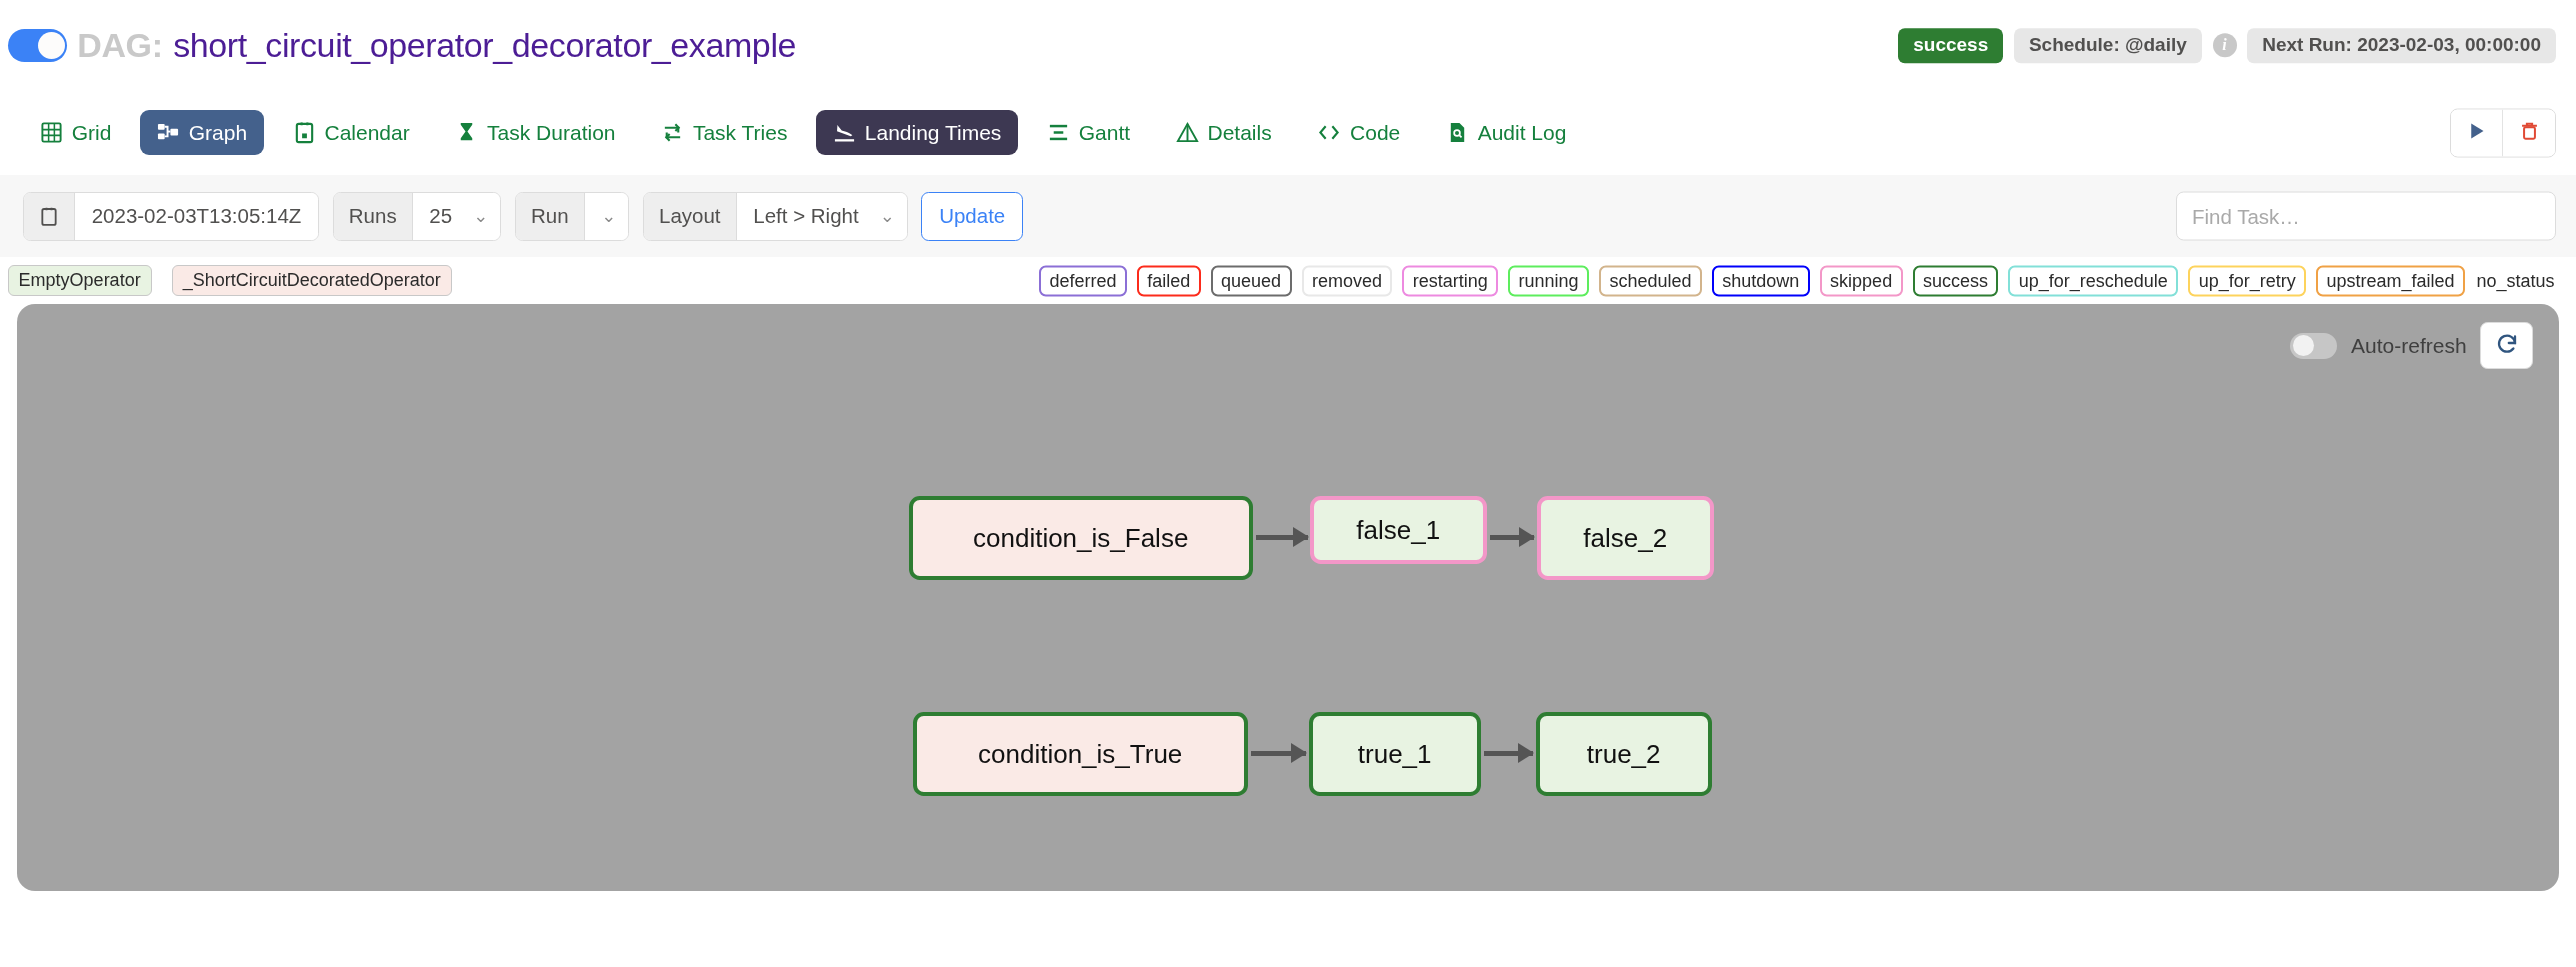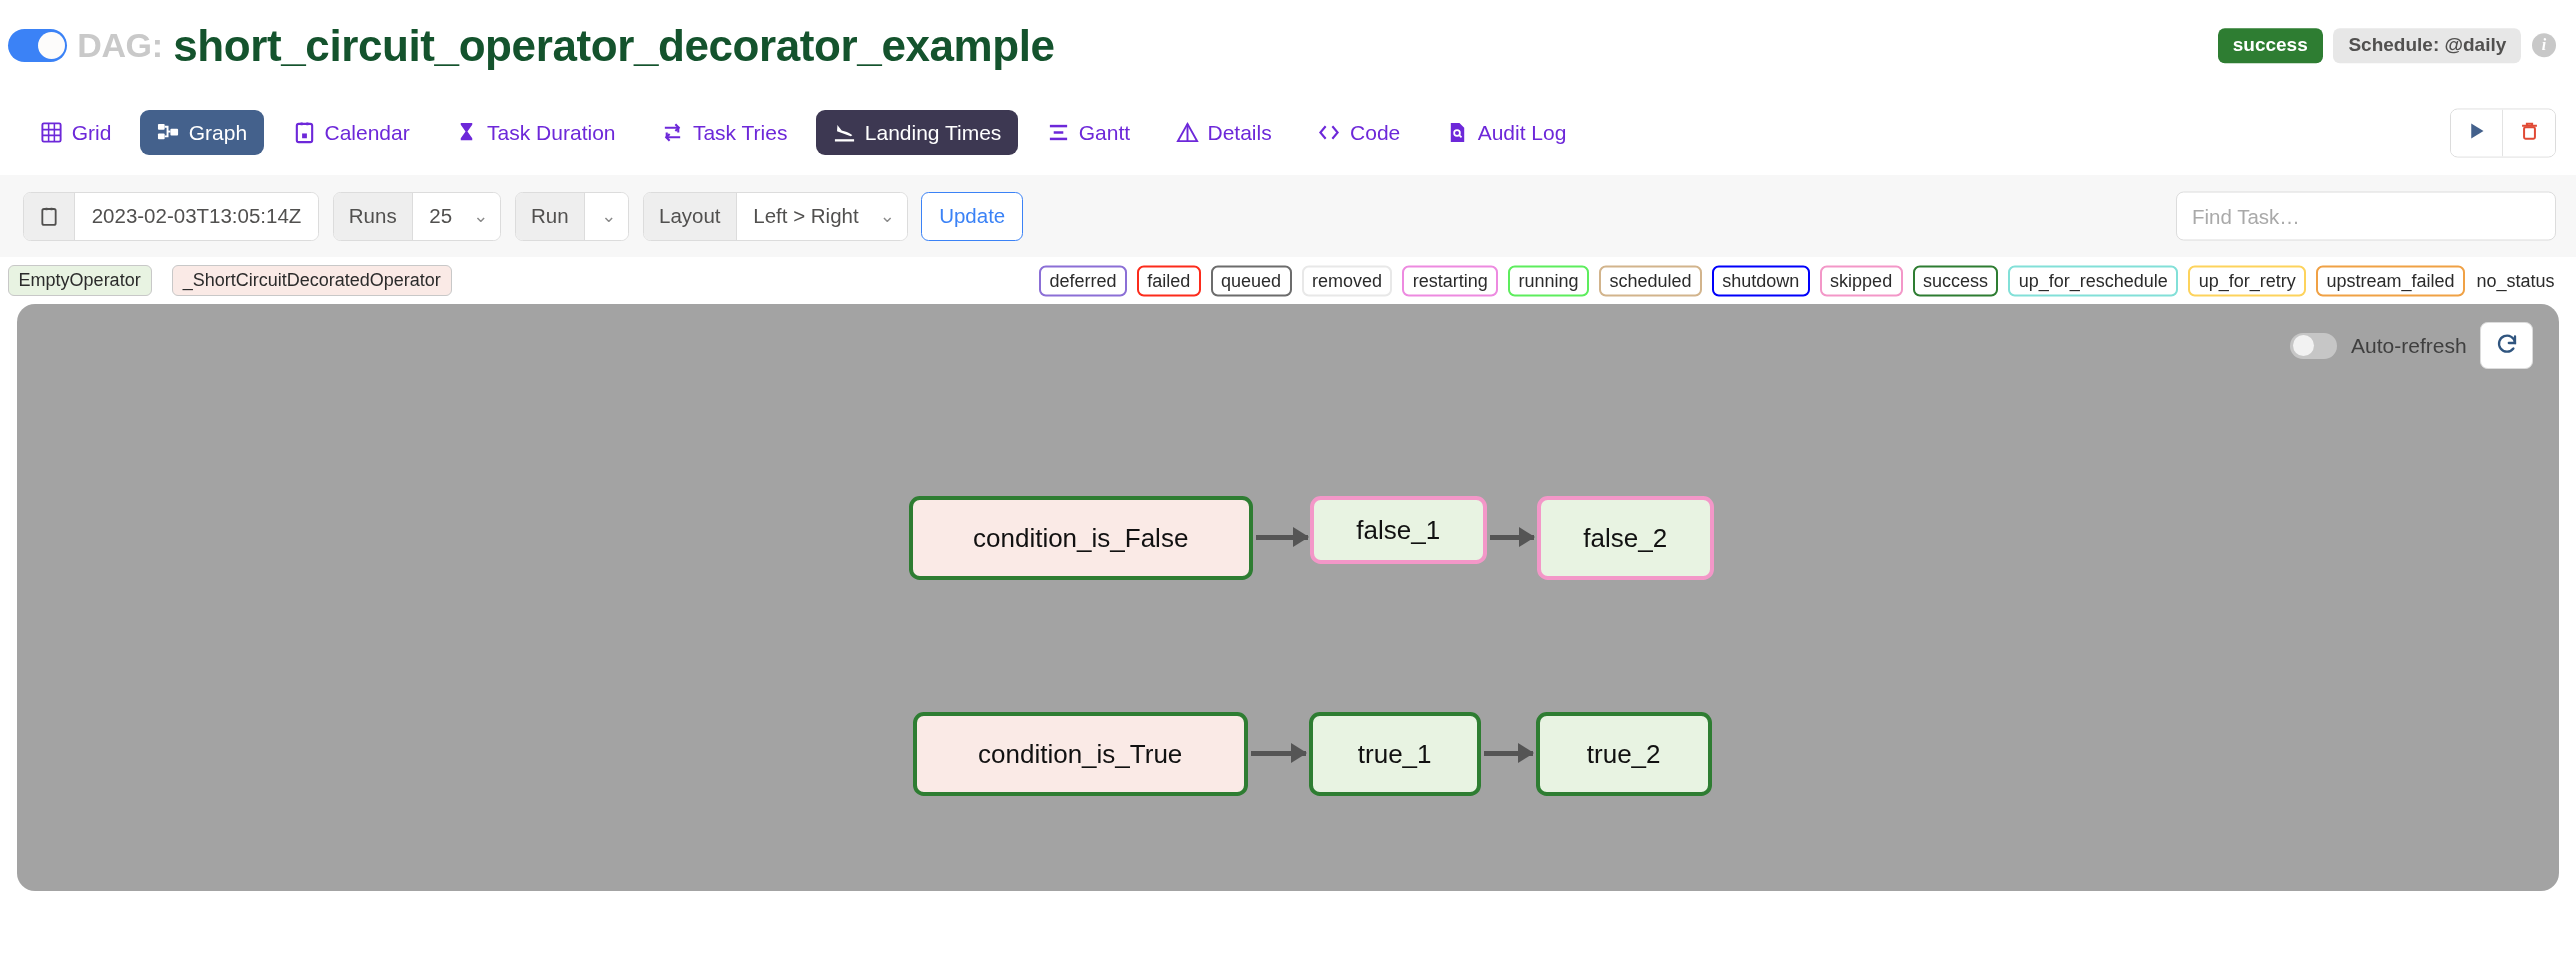--- a/index.html
+++ b/index.html
@@ -38,23 +38,23 @@
     background: #fdfcfb;
   }
   .dag-label {
     font-size: 34px;
     font-weight: bold;
     color: #c9c9c9;
     letter-spacing: -0.4px;
     margin-right: 10.7px;
   }
   .dag-name {
-    font-size: 44px;
-    font-weight: bold;
-    color: #14532d;
+    font-size: 34px;
+    font-weight: normal;
+    color: #4c1d95;
     letter-spacing: -0.4px;
   }
   .header-right {
     position: absolute;
     right: 20px; top: 50%;
     transform: translateY(-50%);
     display: flex;
     align-items: center;
     gap: 10.7px;
   }
@@ -91,21 +91,21 @@
     padding: 0 20px 0 23px;
     border-bottom: 0.8px solid #ffffff;
   }
   .tab {
     display: flex;
     align-items: center;
     gap: 9px;
     padding: 10.7px 16.7px;
     border-radius: 9px;
     font-size: 21px;
-    color: #6d28d9;
+    color: #15803d;
     cursor: pointer;
     white-space: nowrap;
     margin-right: 12px;
   }
   .tab .ticon { display: flex; align-items: center; }
   .tab.active { background: #44618c; color: #ffffff; }
   .tab.hover  { background: #3d3852; color: #ffffff; }
   .tab-actions {
     position: absolute;
     right: 20px; top: 50%;
@@ -325,20 +325,21 @@
   <div class="dag-toggle">
     <div class="knob"></div>
   </div>
   <span class="dag-label">DAG:</span>
   <span class="dag-name">short_circuit_operator_decorator_example</span>
 
   <div class="header-right">
     <span class="pill pill-success">success</span>
     <span class="pill pill-grey">Schedule: @daily</span>
     <span class="info-circle">i</span>
+    <span class="pill pill-grey">Next Run: 2023-02-03, 00:00:00</span>
   </div>
 </div>
 
 <div class="tabbar">
 
   <div class="tab">
     <span class="ticon">
       <svg width="23" height="23" viewBox="0 0 24 24">
           <rect x="2.5" y="2.5" width="19" height="19" rx="1.5" fill="none" stroke="currentColor" stroke-width="2"></rect>
           <path d="M2.5 9h19M2.5 15h19M9 2.5v19M15 2.5v19" stroke="currentColor" stroke-width="1.6"></path>

